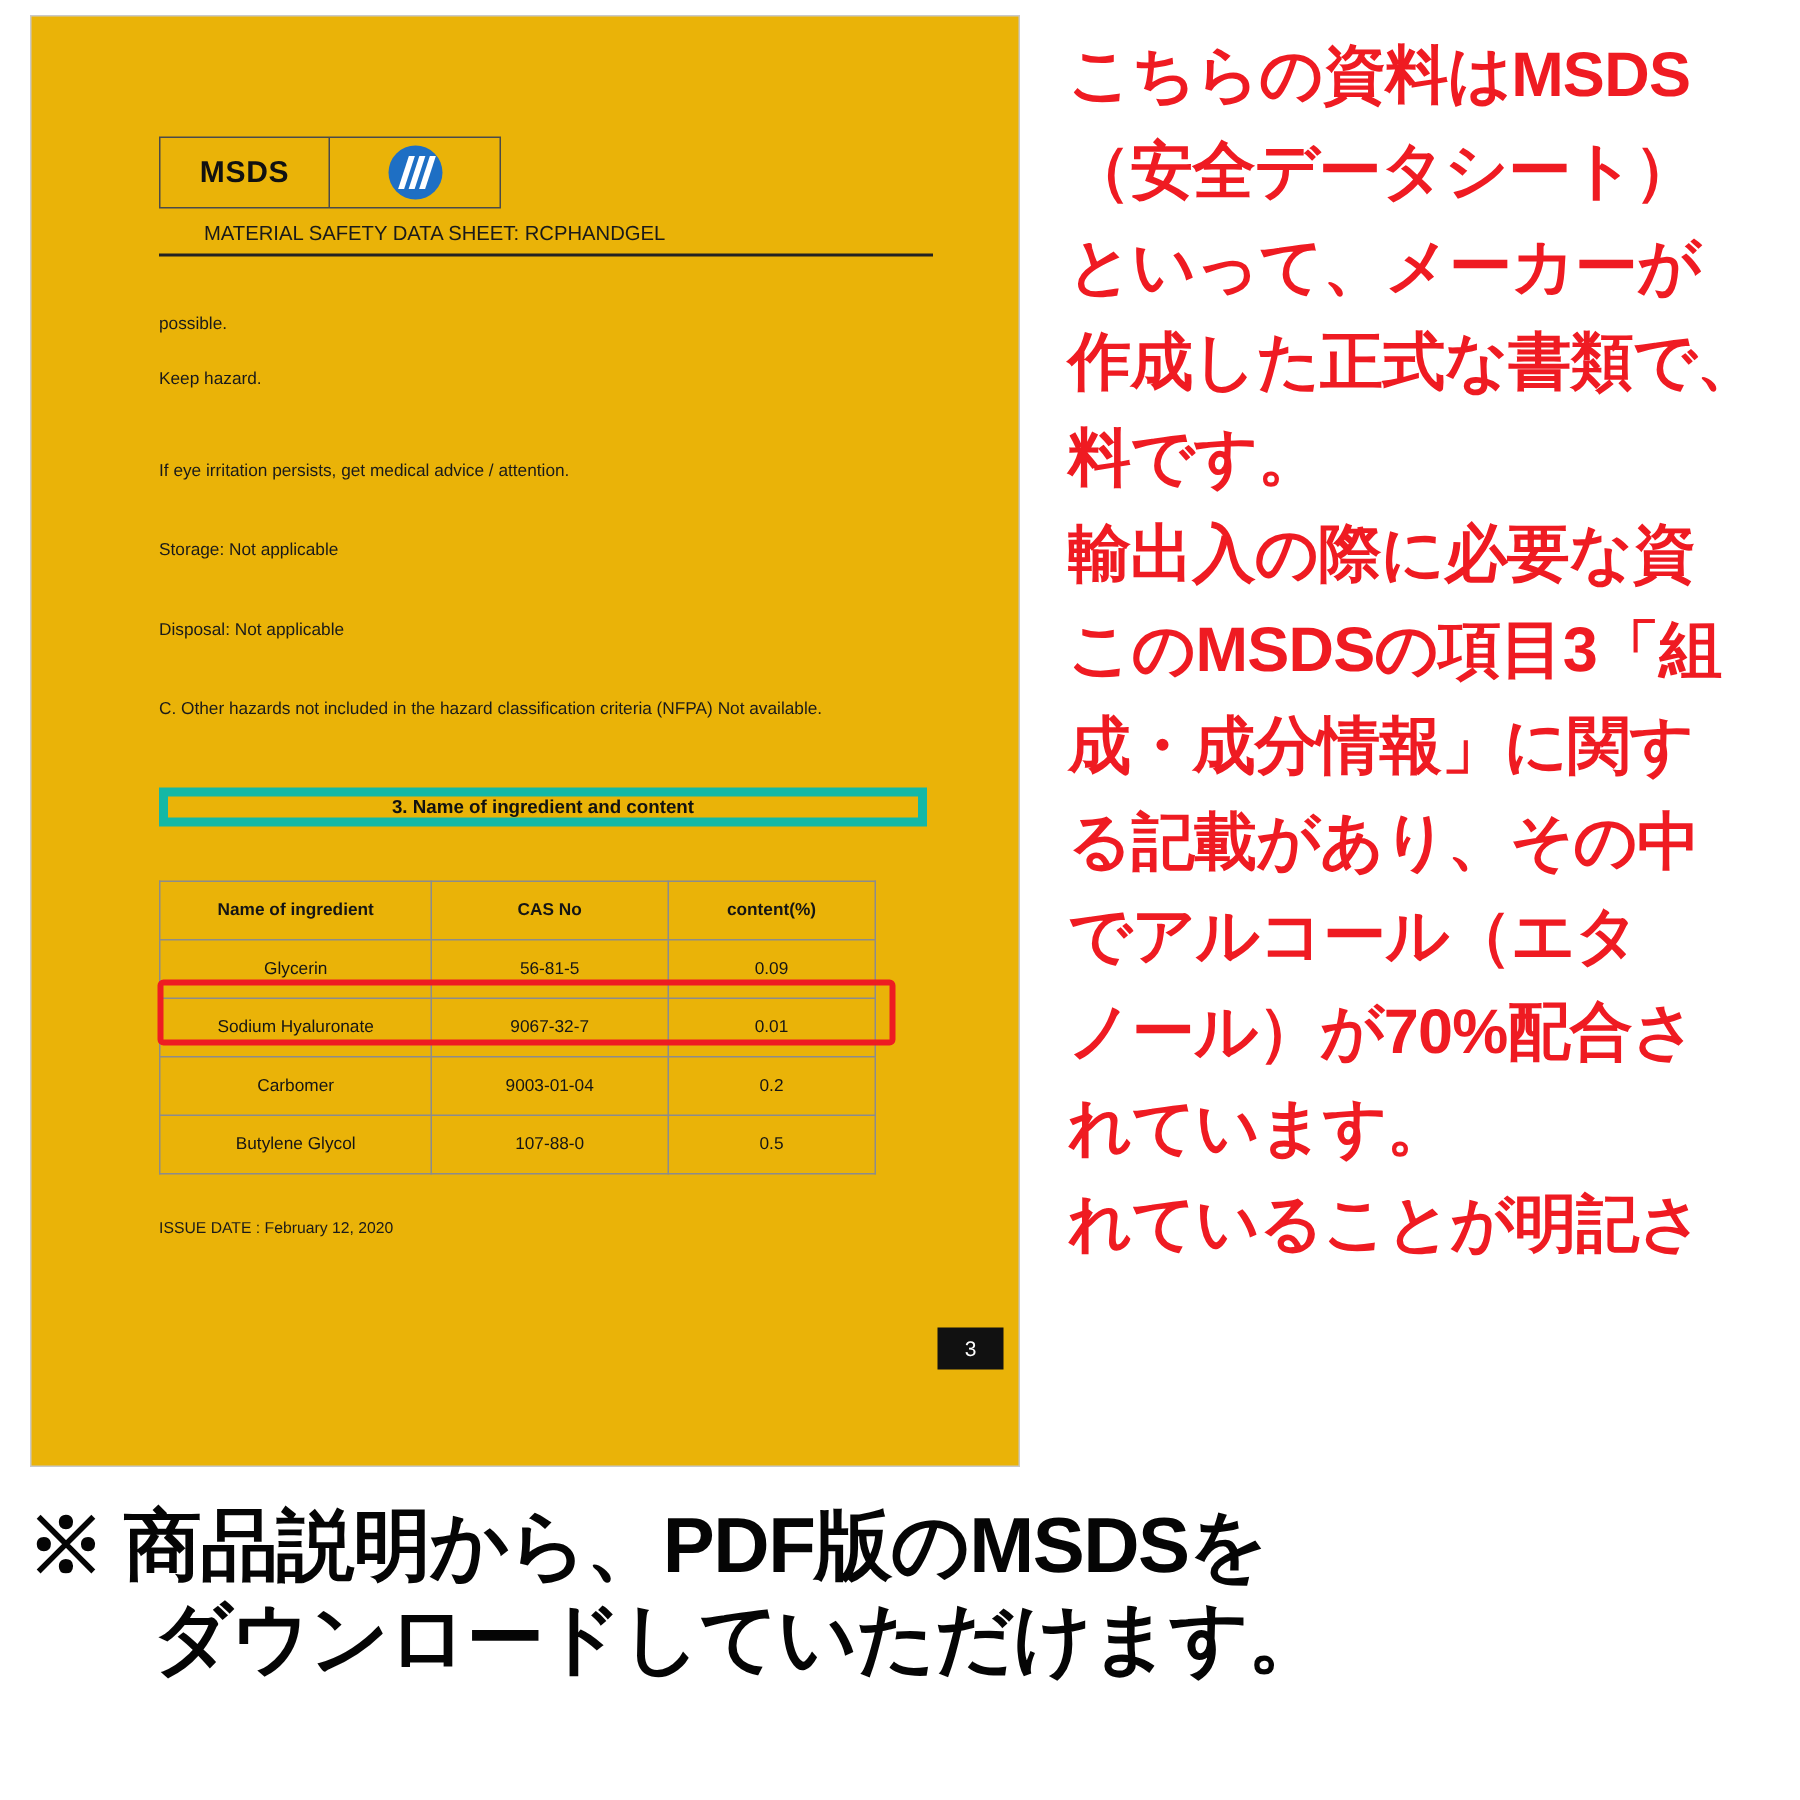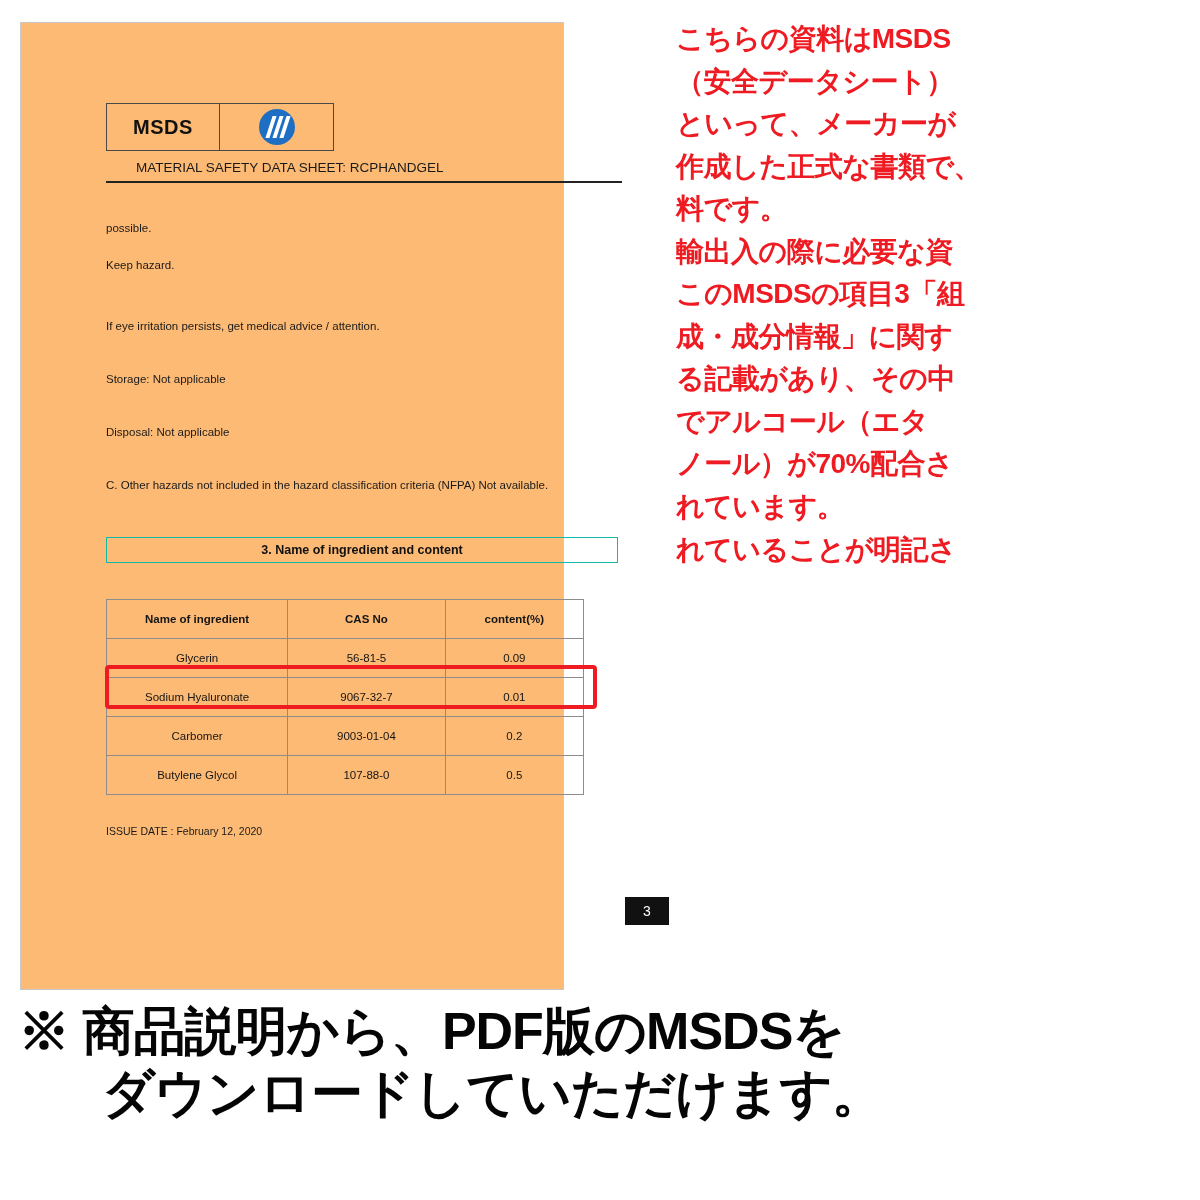--- a/index.html
+++ b/index.html
@@ -17,26 +17,25 @@
     position: relative;
     width: 1200px;
     height: 1200px;
   }
 
   
   .doc-panel {
     position: absolute;
     left: 20px;
     top: 10px;
-    width: 544px;
+    width: 660px;
     height: 968px;
-    background: #fdba74;
+    background: #eab308;
     border: 1px solid #c9c9c9;
     box-sizing: border-box;
-    margin-top: 12px;
   }
 
   .doc-inner {
     position: absolute;
     left: 85px;
     top: 80px;
     width: 520px;
   }
 
   .header-row {
@@ -103,21 +102,21 @@
     line-height: 1.3;
   }
   .gap-sm { height: 22px; }
   .gap-md { height: 38px; }
   .gap-lg { height: 46px; }
 
   .section-bar {
     margin-top: 44px;
     width: 512px;
     height: 26px;
-    border: 1px solid #14b8a6;
+    border: 6px solid #14b8a6;
     box-sizing: border-box;
     display: flex;
     align-items: center;
     justify-content: center;
     font-size: 12.5px;
     font-weight: bold;
     color: #111;
   }
 
   .ing-table {
@@ -171,26 +170,26 @@
     color: #ffffff;
     font-size: 14px;
     display: flex;
     align-items: center;
     justify-content: center;
   }
 
   
   .red-note {
     position: absolute;
-    left: 676px;
+    left: 712px;
     top: 18px;
     width: 470px;
     color: #ef1b22;
     font-weight: bold;
-    font-size: 28px;
+    font-size: 42px;
     line-height: 1.52;
     letter-spacing: -0.5px;
   }
 
   
   .black-note {
     position: absolute;
     left: 18px;
     top: 1000px;
     width: 1168px;

